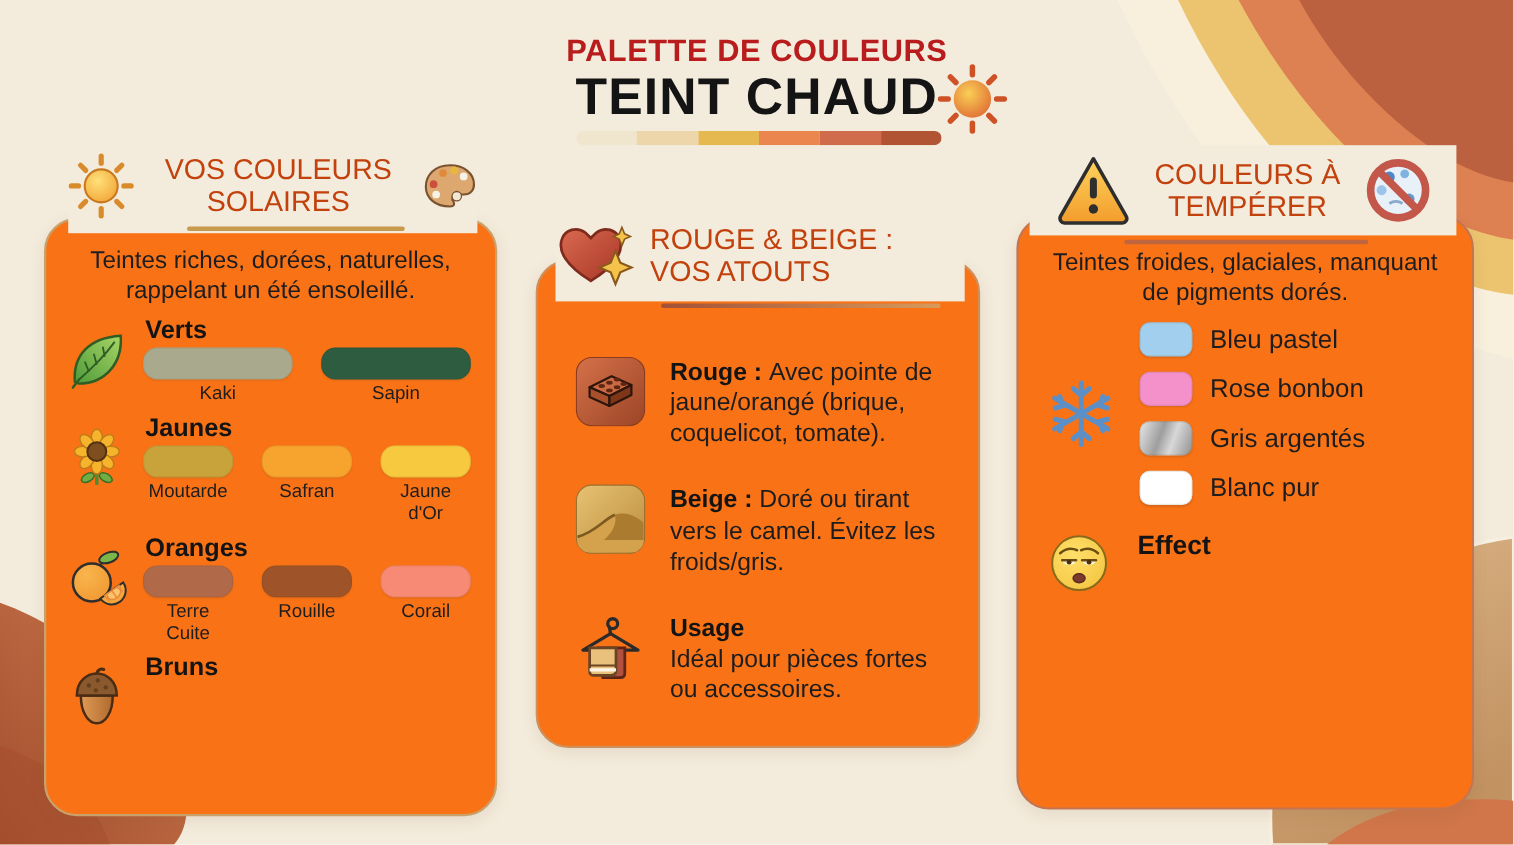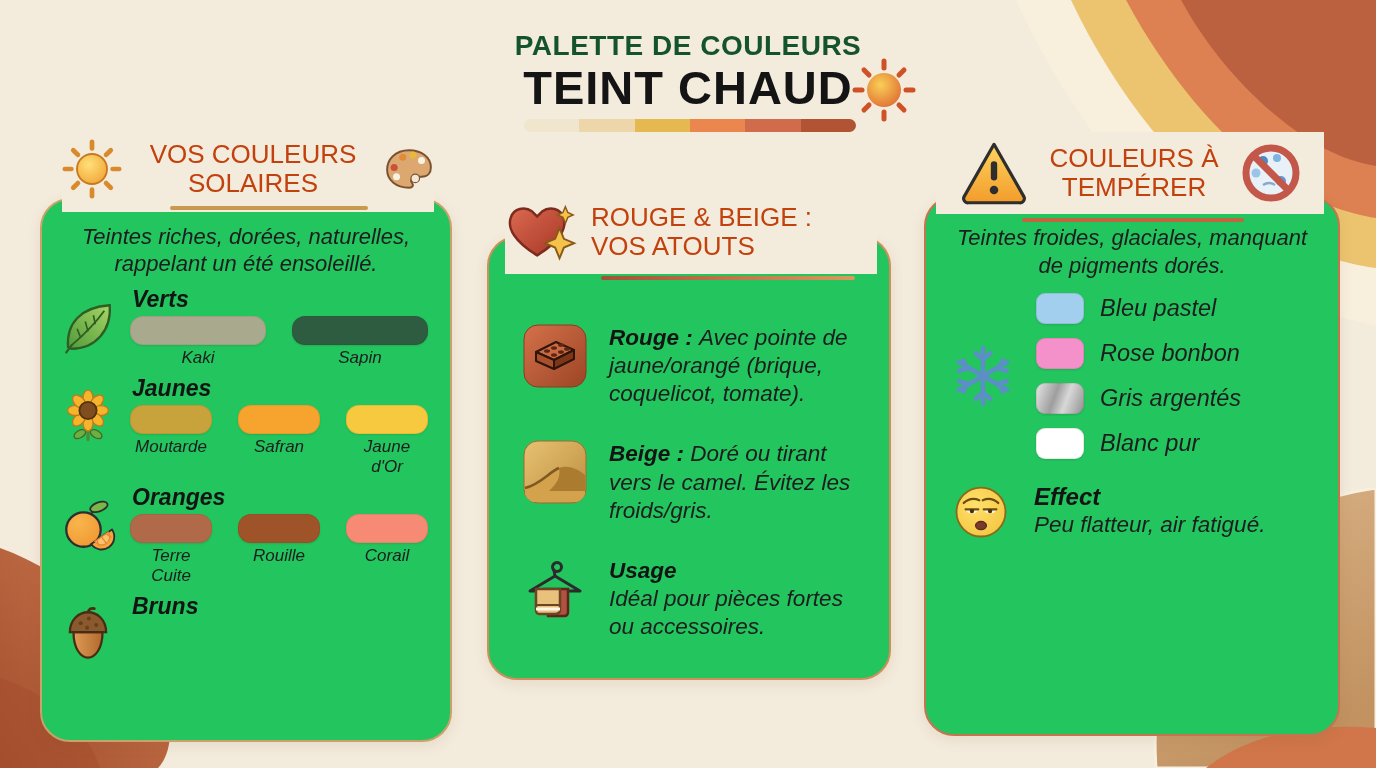--- a/index.html
+++ b/index.html
@@ -2,40 +2,40 @@
 <html><head>
 <meta charset="utf-8">
 <style>
   html,body{margin:0;padding:0;}
   body{width:1376px;height:768px;font-family:"Liberation Sans",sans-serif;color:#1d1d1f;}
   .stage{position:relative;width:1376px;height:768px;background:#f3ebdc;overflow:hidden;}
   .deco{position:absolute;z-index:0;pointer-events:none;}
   .deco-tr{top:0;right:0;}
   .deco-bl{bottom:0;left:0;}
   .deco-br{bottom:0;right:0;}
-  .panel{position:absolute;background:#22c55e;border-radius:30px;z-index:1;
-         box-shadow:0 4px 14px rgba(120,80,40,.10);font-style:italic;}
+  .panel{position:absolute;background:#f97316;border-radius:30px;z-index:1;
+         box-shadow:0 4px 14px rgba(120,80,40,.10);}
   .panel-left{left:40px;top:198px;width:408px;height:540px;border:2px solid #c9a26b;}
   .panel-mid{left:487px;top:236px;width:400px;height:440px;border:2px solid #cf8f5a;}
   .panel-right{left:924px;top:196px;width:412px;height:536px;border:2px solid #c57450;}
   .hdr{position:absolute;display:flex;align-items:center;gap:12px;background:#f3ebdc;
        justify-content:center;z-index:2;}
   .hdr-title{font-weight:normal;font-size:26px;line-height:1.12;text-align:center;color:#c2410c;}
   .hdr-left{left:62px;top:126px;width:372px;height:86px;}
   .hdr-left .hdr-title{max-width:238px;}
   .hdr-mid{left:505px;top:190px;width:372px;height:84px;justify-content:flex-start;}
   .hdr-mid .hdr-title{text-align:left;max-width:250px;}
   .hdr-right{left:936px;top:132px;width:388px;height:82px;}
   .hdr-right .hdr-title{max-width:185px;}
   .underline{position:absolute;height:4px;border-radius:2px;z-index:2;}
   .u-left{left:170px;top:206px;width:198px;background:#c79a4d;}
   .u-mid{left:601px;top:276px;width:254px;background:linear-gradient(90deg,#a35136,#d89a5c);}
   .u-right{left:1022px;top:218px;width:222px;background:#c0663f;}
   .main-title{position:absolute;top:30px;left:0;width:100%;text-align:center;z-index:2;}
-  .mt1{font-size:28px;font-weight:bold;letter-spacing:.5px;white-space:nowrap;color:#14532d;}
+  .mt1{font-size:28px;font-weight:bold;letter-spacing:.5px;white-space:nowrap;color:#b91c1c;}
   .mt2{font-size:47px;font-weight:bold;letter-spacing:1px;white-space:nowrap;color:#141414;margin-top:-2px;}
   .title-sun{position:absolute;left:852px;top:58px;width:64px;height:64px;z-index:2;}
   .grad-bar{position:absolute;left:524px;top:119px;width:332px;height:13px;display:flex;
             border-radius:8px;overflow:hidden;z-index:2;}
   .grad-seg{flex:1;}
   
   .p-desc{margin:24px 14px 4px;font-size:22px;text-align:center;line-height:1.22;}
   .groups{padding:4px 10px 0 4px;}
   .group{display:flex;align-items:flex-start;margin-bottom:7px;}
   .g-icon{width:84px;flex:none;display:flex;justify-content:center;padding-top:12px;}
@@ -433,21 +433,20 @@
           <path d="M15 29 a7 4.5 0 0 0 14 0 Z" fill="#fdf6df"></path>
           <path d="M35 29 a7 4.5 0 0 0 14 0 Z" fill="#fdf6df"></path>
           <path d="M15 29 h14 M35 29 h14" stroke="#6b4d12" stroke-width="2.5" stroke-linecap="round"></path>
           <circle cx="22" cy="31" r="2.4" fill="#4a3008"></circle>
             <circle cx="42" cy="31" r="2.4" fill="#4a3008"></circle>
           <ellipse cx="32" cy="47" rx="6" ry="4.5" fill="#7a3b2e" stroke="#5e2a20" stroke-width="1.5"></ellipse>
         </svg>
       </div>
       <div>
         <div class="note-lead">Effect</div>
-        <div class="note-text">Peu flatteur, air fatigué.</div>
       </div>
     </div>
   </div>
   <div class="hdr hdr-right">
     <svg width="72" height="68" viewBox="0 0 64 64">
       <defs>
           <linearGradient id="gWarn" x1="0" y1="0" x2="0" y2="1">
         <stop offset="0" stop-color="#ffd45e"></stop>
             <stop offset="1" stop-color="#f29c2b"></stop>
           </linearGradient>

